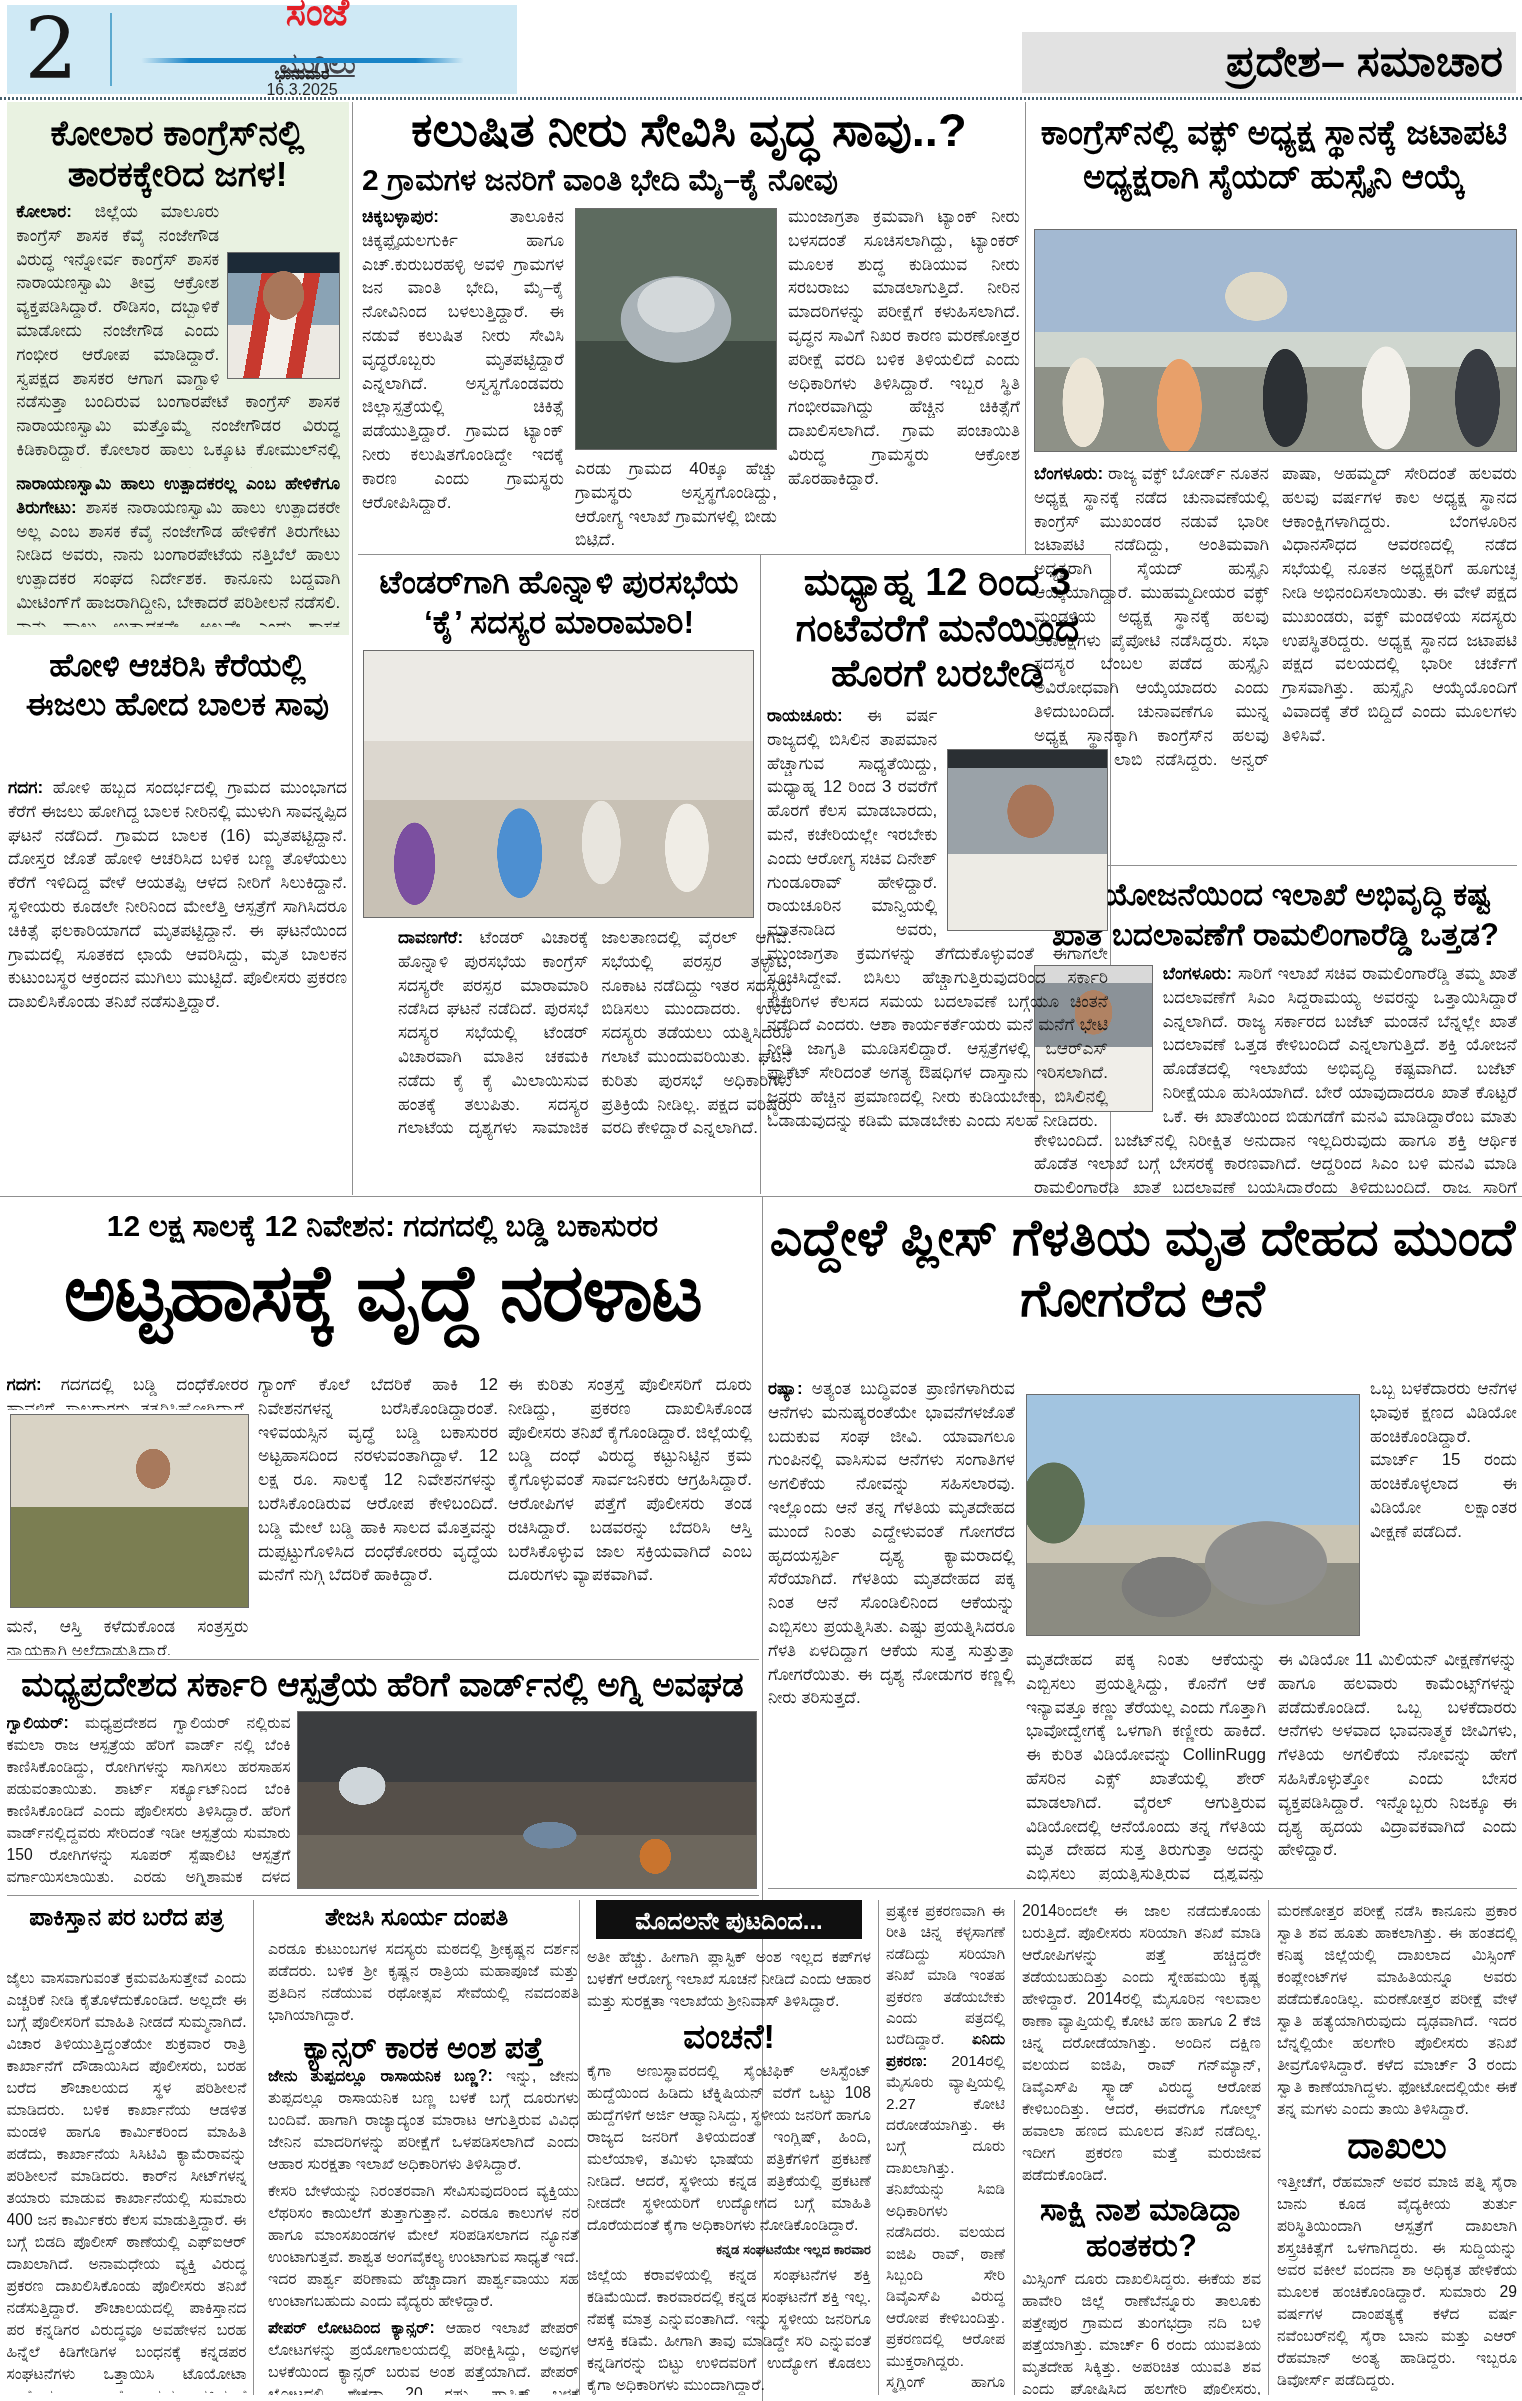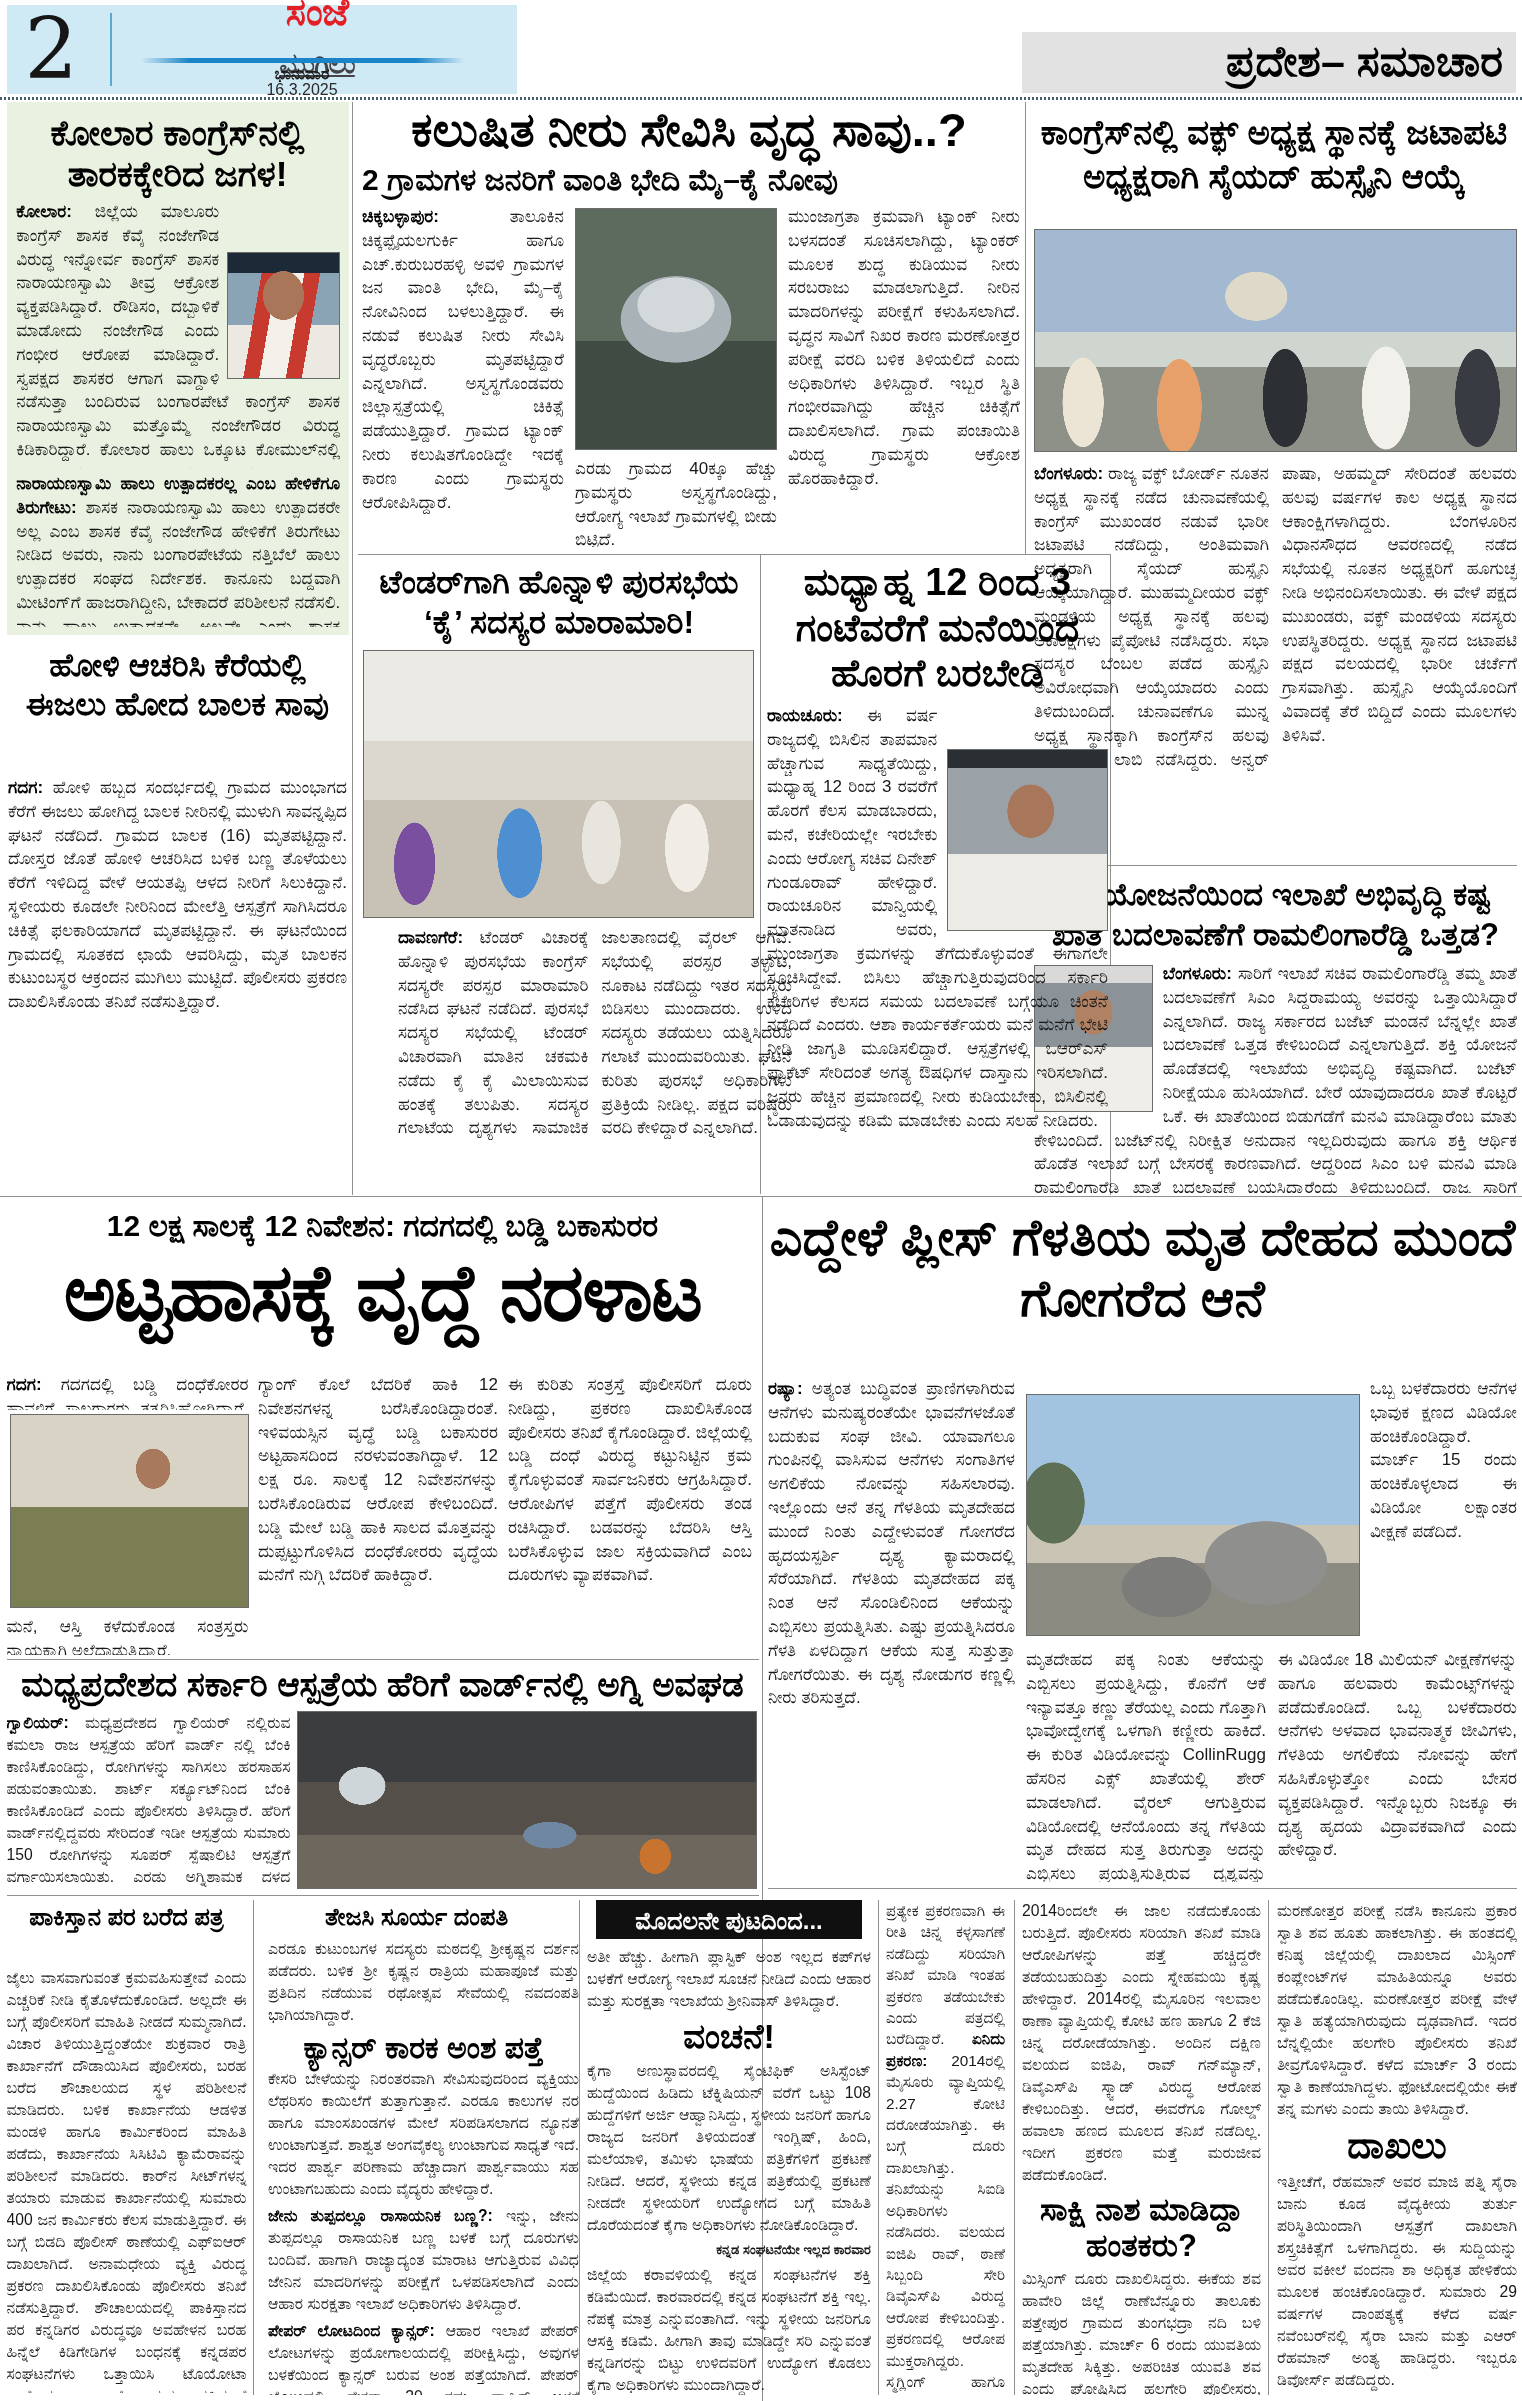--- a/index.html
+++ b/index.html
@@ -242,21 +242,21 @@
     <span>ಅತ್ಯಂತ ಬುದ್ಧಿವಂತ ಪ್ರಾಣಿಗಳಾಗಿರುವ ಆನೆಗಳು ಮನುಷ್ಯರಂತೆಯೇ ಭಾವನೆಗಳಜೊತೆ ಬದುಕುವ ಸಂಘ ಜೀವಿ. ಯಾವಾಗಲೂ ಗುಂಪಿನಲ್ಲಿ ವಾಸಿಸುವ ಆನೆಗಳು ಸಂಗಾತಿಗಳ ಅಗಲಿಕೆಯ ನೋವನ್ನು ಸಹಿಸಲಾರವು. ಇಲ್ಲೊಂದು ಆನೆ ತನ್ನ ಗೆಳತಿಯ ಮೃತದೇಹದ ಮುಂದೆ ನಿಂತು ಎದ್ದೇಳುವಂತೆ ಗೋಗರೆದ ಹೃದಯಸ್ಪರ್ಶಿ ದೃಶ್ಯ ಕ್ಯಾಮರಾದಲ್ಲಿ ಸೆರೆಯಾಗಿದೆ. ಗೆಳತಿಯ ಮೃತದೇಹದ ಪಕ್ಕ ನಿಂತ ಆನೆ ಸೊಂಡಿಲಿನಿಂದ ಆಕೆಯನ್ನು ಎಬ್ಬಿಸಲು ಪ್ರಯತ್ನಿಸಿತು. ಎಷ್ಟು ಪ್ರಯತ್ನಿಸಿದರೂ ಗೆಳತಿ ಏಳದಿದ್ದಾಗ ಆಕೆಯ ಸುತ್ತ ಸುತ್ತುತ್ತಾ ಗೋಗರೆಯಿತು. ಈ ದೃಶ್ಯ ನೋಡುಗರ ಕಣ್ಣಲ್ಲಿ ನೀರು ತರಿಸುತ್ತದೆ.</span>
   </div>
   <div class="photo ph-elephant" style="left:1026px;top:1394px;width:334px;height:242px;"></div>
   <div class="bt" style="left:1370px;top:1377px;width:147px;height:263px;">
     <span>ಒಬ್ಬ ಬಳಕೆದಾರರು ಆನೆಗಳ ಭಾವುಕ ಕ್ಷಣದ ವಿಡಿಯೋ ಹಂಚಿಕೊಂಡಿದ್ದಾರೆ. ಮಾರ್ಚ್ 15 ರಂದು ಹಂಚಿಕೊಳ್ಳಲಾದ ಈ ವಿಡಿಯೋ ಲಕ್ಷಾಂತರ ವೀಕ್ಷಣೆ ಪಡೆದಿದೆ.</span>
   </div>
   <div class="bt" style="left:1026px;top:1648px;width:240px;height:234px;">
     <span>ಮೃತದೇಹದ ಪಕ್ಕ ನಿಂತು ಆಕೆಯನ್ನು ಎಬ್ಬಿಸಲು ಪ್ರಯತ್ನಿಸಿದ್ದು, ಕೊನೆಗೆ ಆಕೆ ಇನ್ಯಾವತ್ತೂ ಕಣ್ಣು ತೆರೆಯಲ್ಲ ಎಂದು ಗೊತ್ತಾಗಿ ಭಾವೋದ್ವೇಗಕ್ಕೆ ಒಳಗಾಗಿ ಕಣ್ಣೀರು ಹಾಕಿದೆ. ಈ ಕುರಿತ ವಿಡಿಯೋವನ್ನು CollinRugg ಹೆಸರಿನ ಎಕ್ಸ್ ಖಾತೆಯಲ್ಲಿ ಶೇರ್ ಮಾಡಲಾಗಿದೆ. ವೈರಲ್ ಆಗುತ್ತಿರುವ ವಿಡಿಯೋದಲ್ಲಿ ಆನೆಯೊಂದು ತನ್ನ ಗೆಳತಿಯ ಮೃತ ದೇಹದ ಸುತ್ತ ತಿರುಗುತ್ತಾ ಅದನ್ನು ಎಬ್ಬಿಸಲು ಪ್ರಯತ್ನಿಸುತ್ತಿರುವ ದೃಶ್ಯವನ್ನು ಕಾಣಬಹುದು.</span>
   </div>
   <div class="bt" style="left:1278px;top:1648px;width:239px;height:234px;">
-    <span>ಈ ವಿಡಿಯೋ 18 ಮಿಲಿಯನ್ ವೀಕ್ಷಣೆಗಳನ್ನು ಹಾಗೂ ಹಲವಾರು ಕಾಮೆಂಟ್ಸ್‌ಗಳನ್ನು ಪಡೆದುಕೊಂಡಿದೆ. ಒಬ್ಬ ಬಳಕೆದಾರರು ಆನೆಗಳು ಅಳವಾದ ಭಾವನಾತ್ಮಕ ಜೀವಿಗಳು, ಗೆಳತಿಯ ಅಗಲಿಕೆಯ ನೋವನ್ನು ಹೇಗೆ ಸಹಿಸಿಕೊಳ್ಳುತ್ತೋ ಎಂದು ಬೇಸರ ವ್ಯಕ್ತಪಡಿಸಿದ್ದಾರೆ. ಇನ್ನೊಬ್ಬರು ನಿಜಕ್ಕೂ ಈ ದೃಶ್ಯ ಹೃದಯ ವಿದ್ರಾವಕವಾಗಿದೆ ಎಂದು ಹೇಳಿದ್ದಾರೆ.</span>
+    <span>ಈ ವಿಡಿಯೋ 11 ಮಿಲಿಯನ್ ವೀಕ್ಷಣೆಗಳನ್ನು ಹಾಗೂ ಹಲವಾರು ಕಾಮೆಂಟ್ಸ್‌ಗಳನ್ನು ಪಡೆದುಕೊಂಡಿದೆ. ಒಬ್ಬ ಬಳಕೆದಾರರು ಆನೆಗಳು ಅಳವಾದ ಭಾವನಾತ್ಮಕ ಜೀವಿಗಳು, ಗೆಳತಿಯ ಅಗಲಿಕೆಯ ನೋವನ್ನು ಹೇಗೆ ಸಹಿಸಿಕೊಳ್ಳುತ್ತೋ ಎಂದು ಬೇಸರ ವ್ಯಕ್ತಪಡಿಸಿದ್ದಾರೆ. ಇನ್ನೊಬ್ಬರು ನಿಜಕ್ಕೂ ಈ ದೃಶ್ಯ ಹೃದಯ ವಿದ್ರಾವಕವಾಗಿದೆ ಎಂದು ಹೇಳಿದ್ದಾರೆ.</span>
   </div>
   <div class="hrule" style="left:768px;top:1888px;width:749px;"></div>
 
   <div class="hrule" style="left:6.5px;top:1659px;width:752px;"></div>
   <div class="abs hc hl-hospital" style="left:6.5px;top:1666px;width:752px;">ಮಧ್ಯಪ್ರದೇಶದ ಸರ್ಕಾರಿ ಆಸ್ಪತ್ರೆಯ ಹೆರಿಗೆ ವಾರ್ಡ್‌ನಲ್ಲಿ ಅಗ್ನಿ ಅವಘಡ</div>
   <div class="bt sm" style="left:6.5px;top:1712px;width:284px;height:176px;">
     <span class="dl">ಗ್ವಾಲಿಯರ್:</span>
     <span>ಮಧ್ಯಪ್ರದೇಶದ ಗ್ವಾಲಿಯರ್ ನಲ್ಲಿರುವ ಕಮಲಾ ರಾಜ ಆಸ್ಪತ್ರೆಯ ಹೆರಿಗೆ ವಾರ್ಡ್ ನಲ್ಲಿ ಬೆಂಕಿ ಕಾಣಿಸಿಕೊಂಡಿದ್ದು, ರೋಗಿಗಳನ್ನು ಸಾಗಿಸಲು ಹರಸಾಹಸ ಪಡುವಂತಾಯಿತು. ಶಾರ್ಟ್ ಸರ್ಕ್ಯೂಟ್‌ನಿಂದ ಬೆಂಕಿ ಕಾಣಿಸಿಕೊಂಡಿದೆ ಎಂದು ಪೊಲೀಸರು ತಿಳಿಸಿದ್ದಾರೆ. ಹೆರಿಗೆ ವಾರ್ಡ್‌ನಲ್ಲಿದ್ದವರು ಸೇರಿದಂತೆ ಇಡೀ ಆಸ್ಪತ್ರೆಯ ಸುಮಾರು 150 ರೋಗಿಗಳನ್ನು ಸೂಪರ್ ಸ್ಪೆಷಾಲಿಟಿ ಆಸ್ಪತ್ರೆಗೆ ವರ್ಗಾಯಿಸಲಾಯಿತು. ಎರಡು ಅಗ್ನಿಶಾಮಕ ದಳದ ವಾಹನಗಳನ್ನು ಸ್ಥಳದಲ್ಲಿ ನಿಯೋಜಿಸಿ, ಬೆಂಕಿಯನ್ನು ಯಶಸ್ವಿಯಾಗಿ ನಿಯಂತ್ರಣಕ್ಕೆ ತರಲಾಗಿದೆ.</span>
   </div>
   <div class="photo ph-burnt" style="left:297px;top:1711px;width:460px;height:178px;"></div>
@@ -270,22 +270,22 @@
 
   <div class="abs hc hl-small" style="left:6.5px;top:1903px;width:240px;">ಪಾಕಿಸ್ತಾನ ಪರ ಬರೆದ ಪತ್ರ</div>
   <div class="bt sm" style="left:6.5px;top:1967px;width:240px;height:426px;">
     <span>ಜೈಲು ವಾಸವಾಗುವಂತೆ ಕ್ರಮವಹಿಸುತ್ತೇವೆ ಎಂದು ಎಚ್ಚರಿಕೆ ನೀಡಿ ಕೈತೊಳೆದುಕೊಂಡಿದೆ. ಅಲ್ಲದೇ ಈ ಬಗ್ಗೆ ಪೊಲೀಸರಿಗೆ ಮಾಹಿತಿ ನೀಡದೆ ಸುಮ್ಮನಾಗಿದೆ. ವಿಚಾರ ತಿಳಿಯುತ್ತಿದ್ದಂತೆಯೇ ಶುಕ್ರವಾರ ರಾತ್ರಿ ಕಾರ್ಖಾನೆಗೆ ದೌಡಾಯಿಸಿದ ಪೊಲೀಸರು, ಬರಹ ಬರೆದ ಶೌಚಾಲಯದ ಸ್ಥಳ ಪರಿಶೀಲನೆ ಮಾಡಿದರು. ಬಳಿಕ ಕಾರ್ಖಾನೆಯ ಆಡಳಿತ ಮಂಡಳಿ ಹಾಗೂ ಕಾರ್ಮಿಕರಿಂದ ಮಾಹಿತಿ ಪಡೆದು, ಕಾರ್ಖಾನೆಯ ಸಿಸಿಟಿವಿ ಕ್ಯಾಮೆರಾವನ್ನು ಪರಿಶೀಲನೆ ಮಾಡಿದರು. ಕಾರ್‌ನ ಸೀಟ್‌ಗಳನ್ನ ತಯಾರು ಮಾಡುವ ಕಾರ್ಖಾನೆಯಲ್ಲಿ ಸುಮಾರು 400 ಜನ ಕಾರ್ಮಿಕರು ಕೆಲಸ ಮಾಡುತ್ತಿದ್ದಾರೆ. ಈ ಬಗ್ಗೆ ಬಿಡದಿ ಪೊಲೀಸ್ ಠಾಣೆಯಲ್ಲಿ ಎಫ್‌ಐಆರ್ ದಾಖಲಾಗಿದೆ. ಅನಾಮಧೇಯ ವ್ಯಕ್ತಿ ವಿರುದ್ಧ ಪ್ರಕರಣ ದಾಖಲಿಸಿಕೊಂಡು ಪೊಲೀಸರು ತನಿಖೆ ನಡೆಸುತ್ತಿದ್ದಾರೆ. ಶೌಚಾಲಯದಲ್ಲಿ ಪಾಕಿಸ್ತಾನದ ಪರ ಕನ್ನಡಿಗರ ವಿರುದ್ಧವೂ ಅವಹೇಳನ ಬರಹ ಹಿನ್ನೆಲೆ ಕಿಡಿಗೇಡಿಗಳ ಬಂಧನಕ್ಕೆ ಕನ್ನಡಪರ ಸಂಘಟನೆಗಳು ಒತ್ತಾಯಿಸಿ ಟೊಯೋಟಾ ಬುಶೋಕು ಕಾರ್ಖಾನೆ ಎದುರು ಪ್ರತಿಭಟನೆ ನಡೆಸಿದರು. ಇದು ದೇಶದ್ರೋಹದ ಕೆಲಸ, ಇಂತಹ ಕೃತ್ಯ ಎಸಗಿರುವವರನ್ನ ಗಡಿಪಾರು ಮಾಡುವಂತೆ ಒತ್ತಾಯಿಸಿದರು. ಕಾರ್ಖಾನೆ ಆಡಳಿತ ಮಂಡಳಿ ಕೇವಲ ನೋಟಿಸ್ ಬೋರ್ಡ್‌ನಲ್ಲಿ ಎಚ್ಚರಿಕೆ ನೀಡಿ ಸುಮ್ಮನಾಗಿದೆ. ಈ ಬಗ್ಗೆ ಪೊಲೀಸರಿಗೆ ದೂರು ಕೊಡಲು ವಿಳಂಬ ಮಾಡಿದೆ ಎಂದು ಕಿಡಿಕಾರಿದರು. ಬಿಡದಿ ಪೊಲೀಸ್ ಠಾಣಾ ವ್ಯಾಪ್ತಿಯಲ್ಲಿ ಈ ಪ್ರಕರಣ ನಡೆದಿದೆ.</span>
   </div>
 
   <div class="abs hc hl-small" style="left:261px;top:1903px;width:311px;">ತೇಜಸಿ ಸೂರ್ಯ ದಂಪತಿ</div>
   <div class="bt sm" style="left:268px;top:1938px;width:311px;height:457px;">
     <p><span>ಎರಡೂ ಕುಟುಂಬಗಳ ಸದಸ್ಯರು ಮಠದಲ್ಲಿ ಶ್ರೀಕೃಷ್ಣನ ದರ್ಶನ ಪಡೆದರು. ಬಳಿಕ ಶ್ರೀ ಕೃಷ್ಣನ ರಾತ್ರಿಯ ಮಹಾಪೂಜೆ ಮತ್ತು ಪ್ರತಿದಿನ ನಡೆಯುವ ರಥೋತ್ಸವ ಸೇವೆಯಲ್ಲಿ ನವದಂಪತಿ ಭಾಗಿಯಾಗಿದ್ದಾರೆ.</span></p>
     <div class="hc hl-cancer">ಕ್ಯಾನ್ಸರ್ ಕಾರಕ ಅಂಶ ಪತ್ತೆ</div>
+    <p><span class="lead">ಜೇನು ತುಪ್ಪದಲ್ಲೂ ರಾಸಾಯನಿಕ ಬಣ್ಣ?:</span> <span>ಇನ್ನು, ಜೇನು ತುಪ್ಪದಲ್ಲೂ ರಾಸಾಯನಿಕ ಬಣ್ಣ ಬಳಕೆ ಬಗ್ಗೆ ದೂರುಗಳು ಬಂದಿವೆ. ಹಾಗಾಗಿ ರಾಜ್ಯಾದ್ಯಂತ ಮಾರಾಟ ಆಗುತ್ತಿರುವ ವಿವಿಧ ಜೇನಿನ ಮಾದರಿಗಳನ್ನು ಪರೀಕ್ಷೆಗೆ ಒಳಪಡಿಸಲಾಗಿದೆ ಎಂದು ಆಹಾರ ಸುರಕ್ಷತಾ ಇಲಾಖೆ ಅಧಿಕಾರಿಗಳು ತಿಳಿಸಿದ್ದಾರೆ.</span></p>
     <p style="margin-top:3.2px;"><span>ಕೇಸರಿ ಬೇಳೆಯನ್ನು ನಿರಂತರವಾಗಿ ಸೇವಿಸುವುದರಿಂದ ವ್ಯಕ್ತಿಯು ಲೆಥರಿಸಂ ಕಾಯಿಲೆಗೆ ತುತ್ತಾಗುತ್ತಾನೆ. ಎರಡೂ ಕಾಲುಗಳ ನರ ಹಾಗೂ ಮಾಂಸಖಂಡಗಳ ಮೇಲೆ ಸರಿಪಡಿಸಲಾಗದ ನ್ಯೂನತೆ ಉಂಟಾಗುತ್ತವೆ. ಶಾಶ್ವತ ಅಂಗವೈಕಲ್ಯ ಉಂಟಾಗುವ ಸಾಧ್ಯತೆ ಇದೆ. ಇದರ ಪಾರ್ಶ್ವ ಪರಿಣಾಮ ಹೆಚ್ಚಾದಾಗ ಪಾರ್ಶ್ವವಾಯು ಸಹ ಉಂಟಾಗಬಹುದು ಎಂದು ವೈದ್ಯರು ಹೇಳಿದ್ದಾರೆ.</span></p>
-    <p><span class="lead">ಜೇನು ತುಪ್ಪದಲ್ಲೂ ರಾಸಾಯನಿಕ ಬಣ್ಣ?:</span> <span>ಇನ್ನು, ಜೇನು ತುಪ್ಪದಲ್ಲೂ ರಾಸಾಯನಿಕ ಬಣ್ಣ ಬಳಕೆ ಬಗ್ಗೆ ದೂರುಗಳು ಬಂದಿವೆ. ಹಾಗಾಗಿ ರಾಜ್ಯಾದ್ಯಂತ ಮಾರಾಟ ಆಗುತ್ತಿರುವ ವಿವಿಧ ಜೇನಿನ ಮಾದರಿಗಳನ್ನು ಪರೀಕ್ಷೆಗೆ ಒಳಪಡಿಸಲಾಗಿದೆ ಎಂದು ಆಹಾರ ಸುರಕ್ಷತಾ ಇಲಾಖೆ ಅಧಿಕಾರಿಗಳು ತಿಳಿಸಿದ್ದಾರೆ.</span></p>
     <p><span class="lead">ಪೇಪರ್ ಲೋಟದಿಂದ ಕ್ಯಾನ್ಸರ್:</span> <span>ಆಹಾರ ಇಲಾಖೆ ಪೇಪರ್ ಲೋಟಗಳನ್ನು ಪ್ರಯೋಗಾಲಯದಲ್ಲಿ ಪರೀಕ್ಷಿಸಿದ್ದು, ಅವುಗಳ ಬಳಕೆಯಿಂದ ಕ್ಯಾನ್ಸರ್ ಬರುವ ಅಂಶ ಪತ್ತೆಯಾಗಿದೆ. ಪೇಪರ್ ಲೋಟದಲ್ಲಿ ಶೇಕಡಾ 20 ರಷ್ಟು ಪ್ಲಾಸ್ಟಿಕ್ ಬಳಕೆ ಮಾಡಲಾಗುತ್ತಿದೆ. ಇದರಿಂದಾಗಿ, ಅವುಗಳಲ್ಲಿ ಬಿಸಿಯಾದ ಟೀ, ಕಾಫಿ ಹಾಕಿದ್ರೆ, ಪ್ಲಾಸ್ಟಿಕ್ ಕರಗುತ್ತದೆ. ಕರಗಿದ ಪ್ಲಾಸ್ಟಿಕ್ ಅಂಶ ಮನುಷ್ಯನ ದೇಹ ಸೇರಿದರೆ ಕ್ಯಾನ್ಸರ್ ಬರುವ ಸಾಧ್ಯತೆ ಇದೆ.</span></p>
   </div>
 
   <div class="abs" style="left:587px;top:1900px;width:284px;height:495px;overflow:hidden;">
     <div class="banner" style="width:266px;margin:0 auto;">ಮೊದಲನೇ ಪುಟದಿಂದ...</div>
     <div class="bt sm" style="position:relative;width:100%;margin-top:6.5px;">
       <span>ಅತೀ ಹೆಚ್ಚು. ಹೀಗಾಗಿ ಪ್ಲಾಸ್ಟಿಕ್ ಅಂಶ ಇಲ್ಲದ ಕಪ್‌ಗಳ ಬಳಕೆಗೆ ಆರೋಗ್ಯ ಇಲಾಖೆ ಸೂಚನೆ ನೀಡಿದೆ ಎಂದು ಆಹಾರ ಮತ್ತು ಸುರಕ್ಷತಾ ಇಲಾಖೆಯ ಶ್ರೀನಿವಾಸ್ ತಿಳಿಸಿದ್ದಾರೆ.</span>
     </div>
     <div class="hc sub-bang" style="margin-top:4.8px;">ವಂಚನೆ!</div>
     <div class="bt sm" style="position:relative;width:100%;margin-top:3.2px;">

